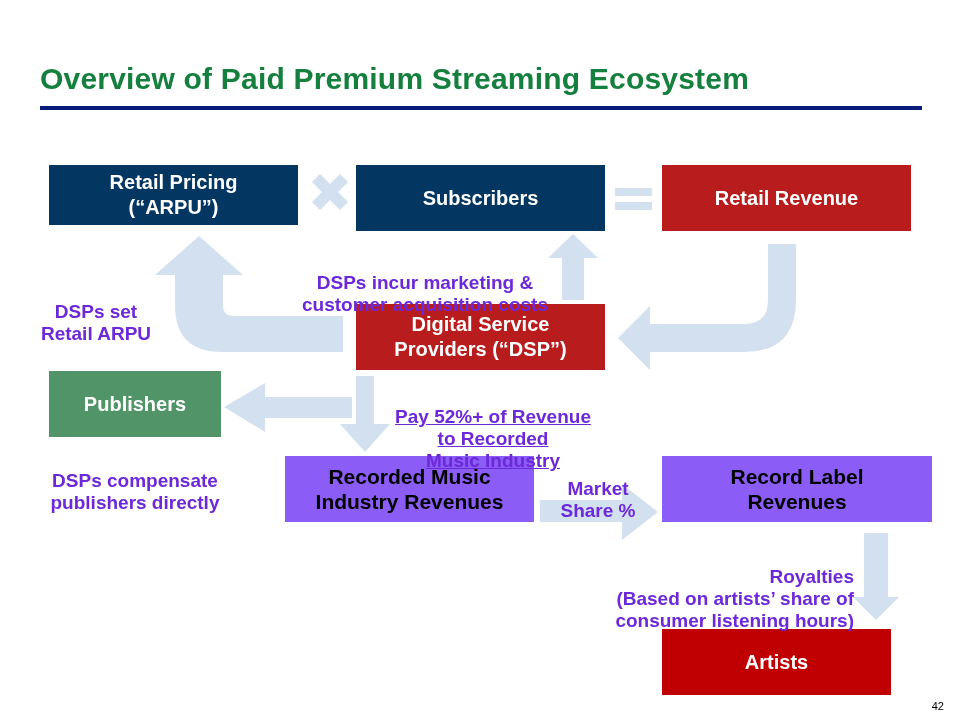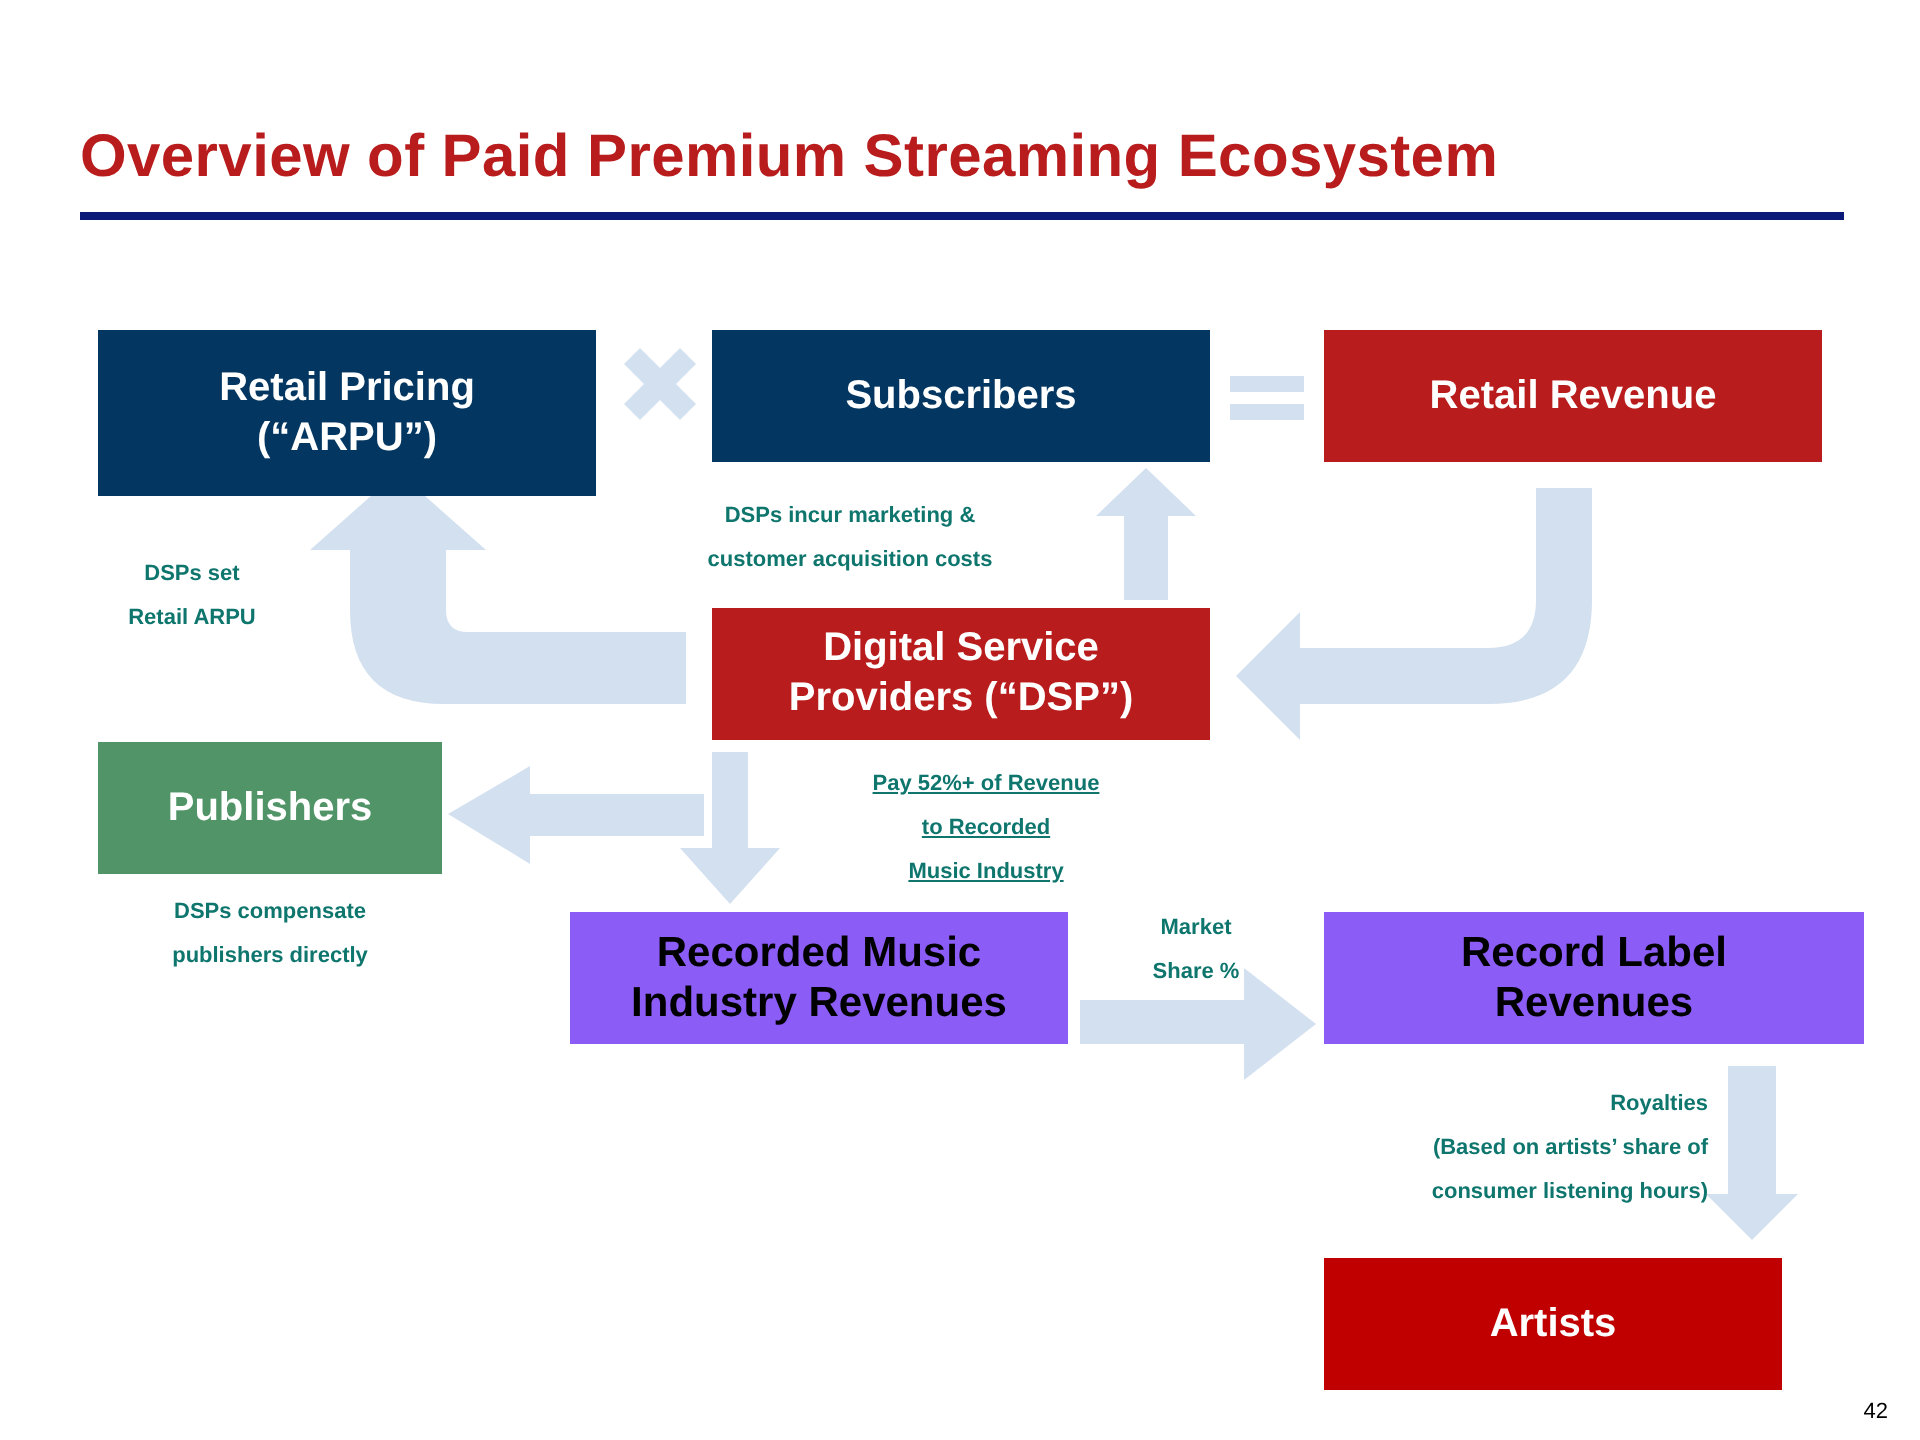--- a/index.html
+++ b/index.html
@@ -1,29 +1,29 @@
 <!DOCTYPE html>
 <html><head>
 <meta charset="utf-8">
 <style>
   html, body { margin:0; padding:0; }
   body { width:960px; height:720px; background:#ffffff; position:relative; overflow:hidden;
          font-family:"Liberation Sans", sans-serif; }
-  .title { position:absolute; left:40px; top:62px; font-size:30px; font-weight:bold; color:#b91c1c;
+  .title { position:absolute; left:40px; top:62px; font-size:30px; font-weight:bold; color:#15803d;
            letter-spacing:0.2px; white-space:nowrap; }
   .title-rule { position:absolute; left:40px; top:106px; width:882px; height:4px; background:#0a1a78; }
   .box { position:absolute; display:flex; align-items:center; justify-content:center; text-align:center;
          font-weight:bold; font-size:20px; line-height:25px; color:#fff; box-sizing:border-box; }
   .dark { background:#033660; }
   .mid { background:#b91c1c; }
   .green { background:#519467; }
   .light { background:#8b5cf6; color:#000; font-size:21px; }
   .red { background:#c00000; }
-  .note { position:absolute; text-align:center; color:#0f766e; font-weight:bold; font-size:11px;
-          line-height:22px; white-space:nowrap; }
+  .note { position:absolute; text-align:center; color:#6d28d9; font-weight:bold; font-size:19px;
+          line-height:22px; white-space:nowrap;margin-top:25px; }
   svg.arrows { position:absolute; left:0; top:0; }
   .pagenum { position:absolute; right:16px; top:700px; font-size:11px; color:#000; }
 </style>
 </head>
 <body>
 
 <div class="title">Overview of Paid Premium Streaming Ecosystem</div>
 <div class="title-rule"></div>
 
 <svg class="arrows" width="960" height="720">
@@ -45,21 +45,21 @@
 
   <path fill="#d3e0f0" d="M352,397 L352,418 L265,418 L265,432 L224,407 L265,383 L265,397 Z"></path>
 
   <path fill="#d3e0f0" d="M356,376 L374,376 L374,424 L390,424 L365,452 L340,424 L356,424 Z"></path>
 
   <path fill="#d3e0f0" d="M540,500 L622,500 L622,484 L658,512 L622,540 L622,522 L540,522 Z"></path>
 
   <path fill="#d3e0f0" d="M864,533 L888,533 L888,597 L899,597 L876,620 L853,597 L864,597 Z"></path>
 </svg>
 
-<div class="box dark" style="left:49px;top:165px;width:249px;height:83px;white-space:pre-line;">Retail Pricing
+<div class="box dark" style="left:49px;top:165px;width:249px;height:60px;white-space:pre-line;">Retail Pricing
 (“ARPU”)</div>
 <div class="box dark" style="left:356px;top:165px;width:249px;height:66px;">Subscribers</div>
 <div class="box mid" style="left:662px;top:165px;width:249px;height:66px;">Retail Revenue</div>
 <div class="box mid" style="left:356px;top:304px;width:249px;height:66px;white-space:pre-line;">Digital Service
 Providers (“DSP”)</div>
 <div class="box green" style="left:49px;top:371px;width:172px;height:66px;">Publishers</div>
 <div class="box light" style="left:285px;top:456px;width:249px;height:66px;white-space:pre-line;">Recorded Music
 Industry Revenues</div>
 <div class="box light" style="left:662px;top:456px;width:270px;height:66px;white-space:pre-line;">Record Label
 Revenues</div>

